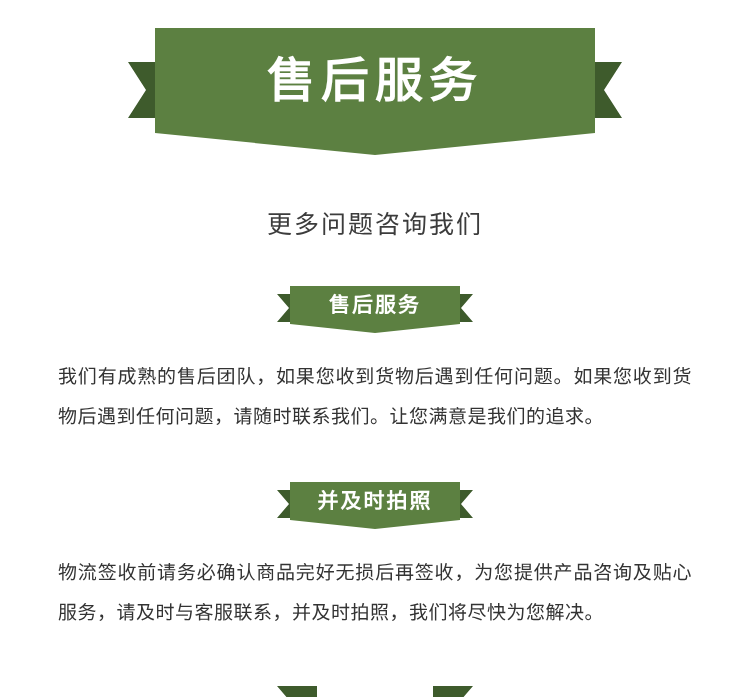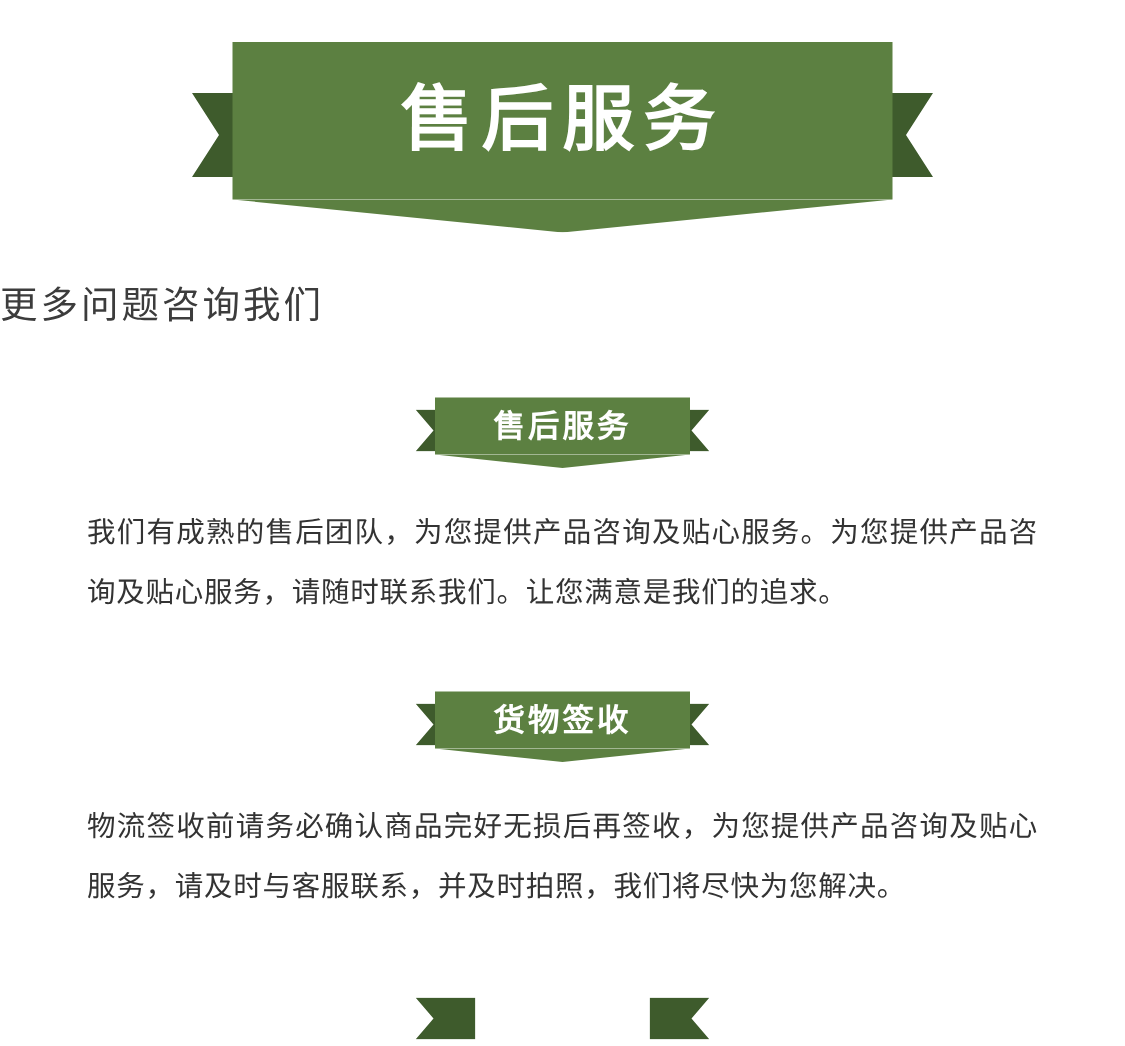--- a/index.html
+++ b/index.html
@@ -78,22 +78,22 @@
   .banner-title {
     color: #ffffff;
     font-size: 48px;
     font-weight: bold;
     letter-spacing: 6px;
     line-height: 105px;
     text-align: center;
   }
 
   .subtitle {
-    margin-top: 35px;
-    text-align: left;
+    margin-top: 56px;
+    text-align: center;
     font-size: 25px;
     color: #3c3c3c;
     letter-spacing: 2px;
   }
 
   
   .section {
     margin-top: 46px;
   }
   .section-head {
@@ -170,29 +170,29 @@
   <div class="subtitle">更多问题咨询我们</div>
 
   <div class="section">
     <div class="section-head">
       <div class="ribbon-tail left"></div>
       <div class="ribbon-tail right"></div>
       <div class="ribbon-main">
         <span class="ribbon-label">售后服务</span>
       </div>
     </div>
-    <p class="section-body">我们有成熟的售后团队，为您提供产品咨询及贴心服务。为您提供产品咨询及贴心服务，请随时联系我们。让您满意是我们的追求。</p>
+    <p class="section-body">我们有成熟的售后团队，如果您收到货物后遇到任何问题。如果您收到货物后遇到任何问题，请随时联系我们。让您满意是我们的追求。</p>
   </div>
 
   <div class="section">
     <div class="section-head">
       <div class="ribbon-tail left"></div>
       <div class="ribbon-tail right"></div>
       <div class="ribbon-main">
-        <span class="ribbon-label">货物签收</span>
+        <span class="ribbon-label">并及时拍照</span>
       </div>
     </div>
     <p class="section-body">物流签收前请务必确认商品完好无损后再签收，为您提供产品咨询及贴心服务，请及时与客服联系，并及时拍照，我们将尽快为您解决。</p>
   </div>
 
   <div class="section">
     <div class="section-head">
       <div class="ribbon-tail left"></div>
       <div class="ribbon-tail right"></div>
     </div>

